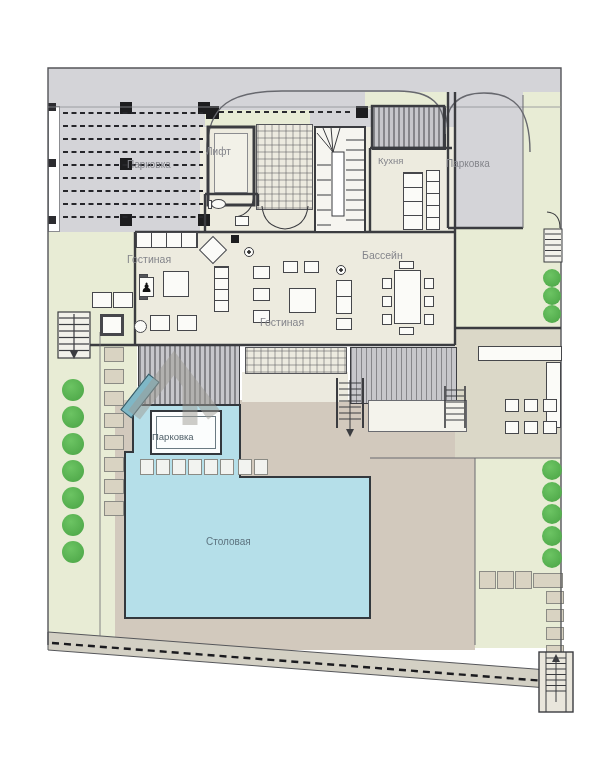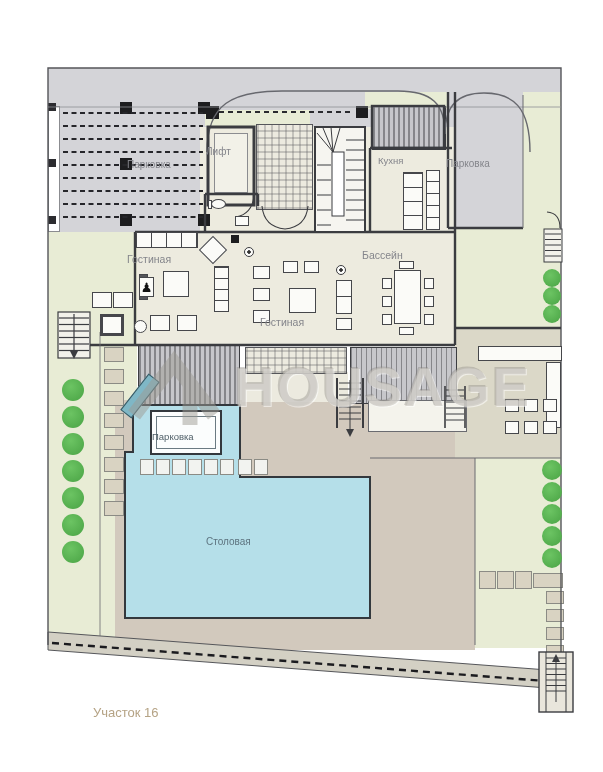--- a/index.html
+++ b/index.html
@@ -20,21 +20,20 @@
   .prelbl{white-space:pre-line;}
   #watermark-text{position:absolute;left:234px;top:354px;width:330px;z-index:50;
     font-size:56px;font-weight:bold;letter-spacing:2px;
     color:rgba(196,194,186,0.6);text-shadow:1px 1px 0 rgba(255,255,255,.55),-1px -1px 0 rgba(128,126,120,.35);}
 </style>
 </head>
 <body>
 
 <div id="stage">
 
-  <div class="lbl" style="left:93px;top:705px;width:120px;text-align:left;font-size:13px;color:#b5a385;">Участок 16</div>
 
   <div class="fillz" style="left:48px;top:68px;width:513px;height:59px;background:#d4d4d8;"></div>
   <div class="fillz" style="left:48px;top:108px;width:158px;height:124px;background:#d4d4d8;"></div>
   <div class="fillz" style="left:448px;top:90px;width:75px;height:138px;background:#d4d4d8;"></div>
   <div class="fillz" style="left:523px;top:92px;width:38px;height:236px;background:#e8ecd5;"></div>
   <div class="fillz" style="left:455px;top:228px;width:106px;height:100px;background:#e8ecd5;"></div>
   <div class="fillz" style="left:200px;top:127px;width:255px;height:105px;background:#edebdf;"></div>
   <div class="fillz" style="left:135px;top:232px;width:320px;height:113px;background:#edebdf;"></div>
   <div class="fillz" style="left:48px;top:232px;width:89px;height:406px;background:#e8ecd5;"></div>
   <div class="fillz" style="left:115px;top:400px;width:360px;height:250px;background:#d2c9bd;"></div>
@@ -302,15 +301,14 @@
   <div class="lbl" style="left:127px;top:253px;width:90px;font-size:10.5px;">Гостиная</div>
   <div class="lbl" style="left:260px;top:316px;width:90px;font-size:10.5px;">Гостиная</div>
   <div class="lbl" style="left:362px;top:249px;width:84px;font-size:10.5px;">Бассейн</div>
   <div class="lbl" style="left:152px;top:431px;width:68px;font-size:9.5px;color:#4f5f68;">Парковка</div>
   <div class="lbl" style="left:206px;top:536px;width:80px;font-size:10px;color:#5d737f;">Столовая</div>
 
   <svg class="abs" style="left:122px;top:345px;z-index:50;opacity:.5;" width="115" height="85" viewBox="0 0 115 85">
     <path d="M12,70 L52,18 L92,70" fill="none" stroke="#9e9c95" stroke-width="15"></path>
     <path d="M68,36 L68,80" fill="none" stroke="#9e9c95" stroke-width="15"></path>
   </svg>
-  <div id="watermark-text">HOUSAGE</div>
 
 </div>
 
 </body></html>

